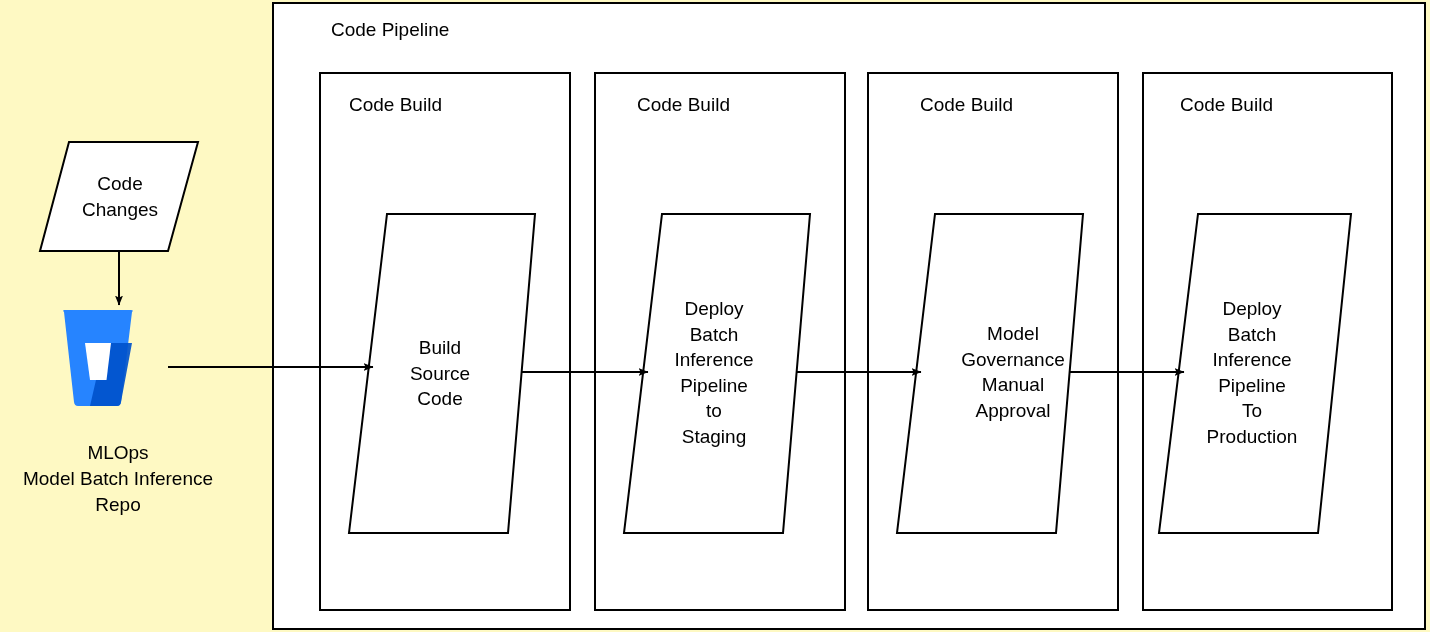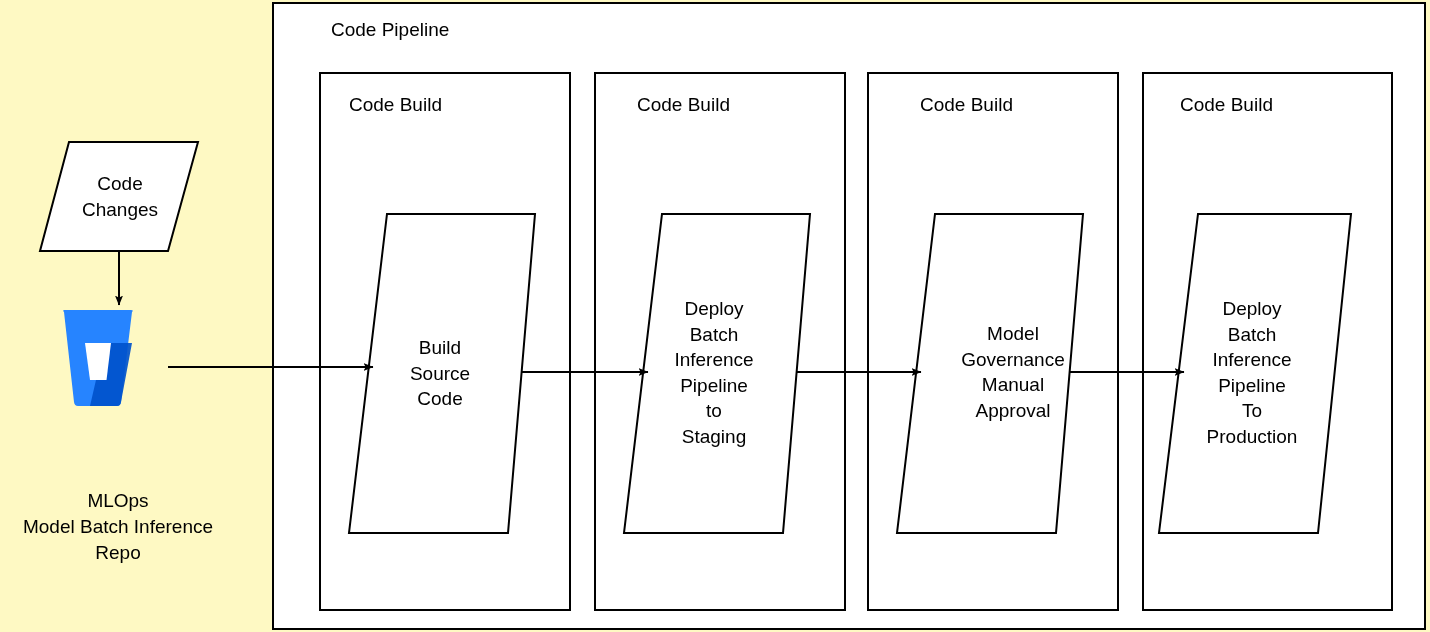--- a/index.html
+++ b/index.html
@@ -56,21 +56,20 @@
   }
   .repo-label {
     position: absolute;
     text-align: center;
     color: #000000;
     font-family: "Liberation Sans", sans-serif;
     font-size: 19px;
     line-height: 26px;
     transform: translateX(-50%);
     white-space: pre-line;
-    margin-top: 48px;
   }
 </style>
 </head>
 <body>
 
 <div id="canvas">
 
   <svg class="layer" viewBox="0 0 1430 632">
     <defs>
       <marker id="arrowhead" markerWidth="10" markerHeight="8" refX="9.5" refY="4" orient="auto" markerUnits="userSpaceOnUse">

